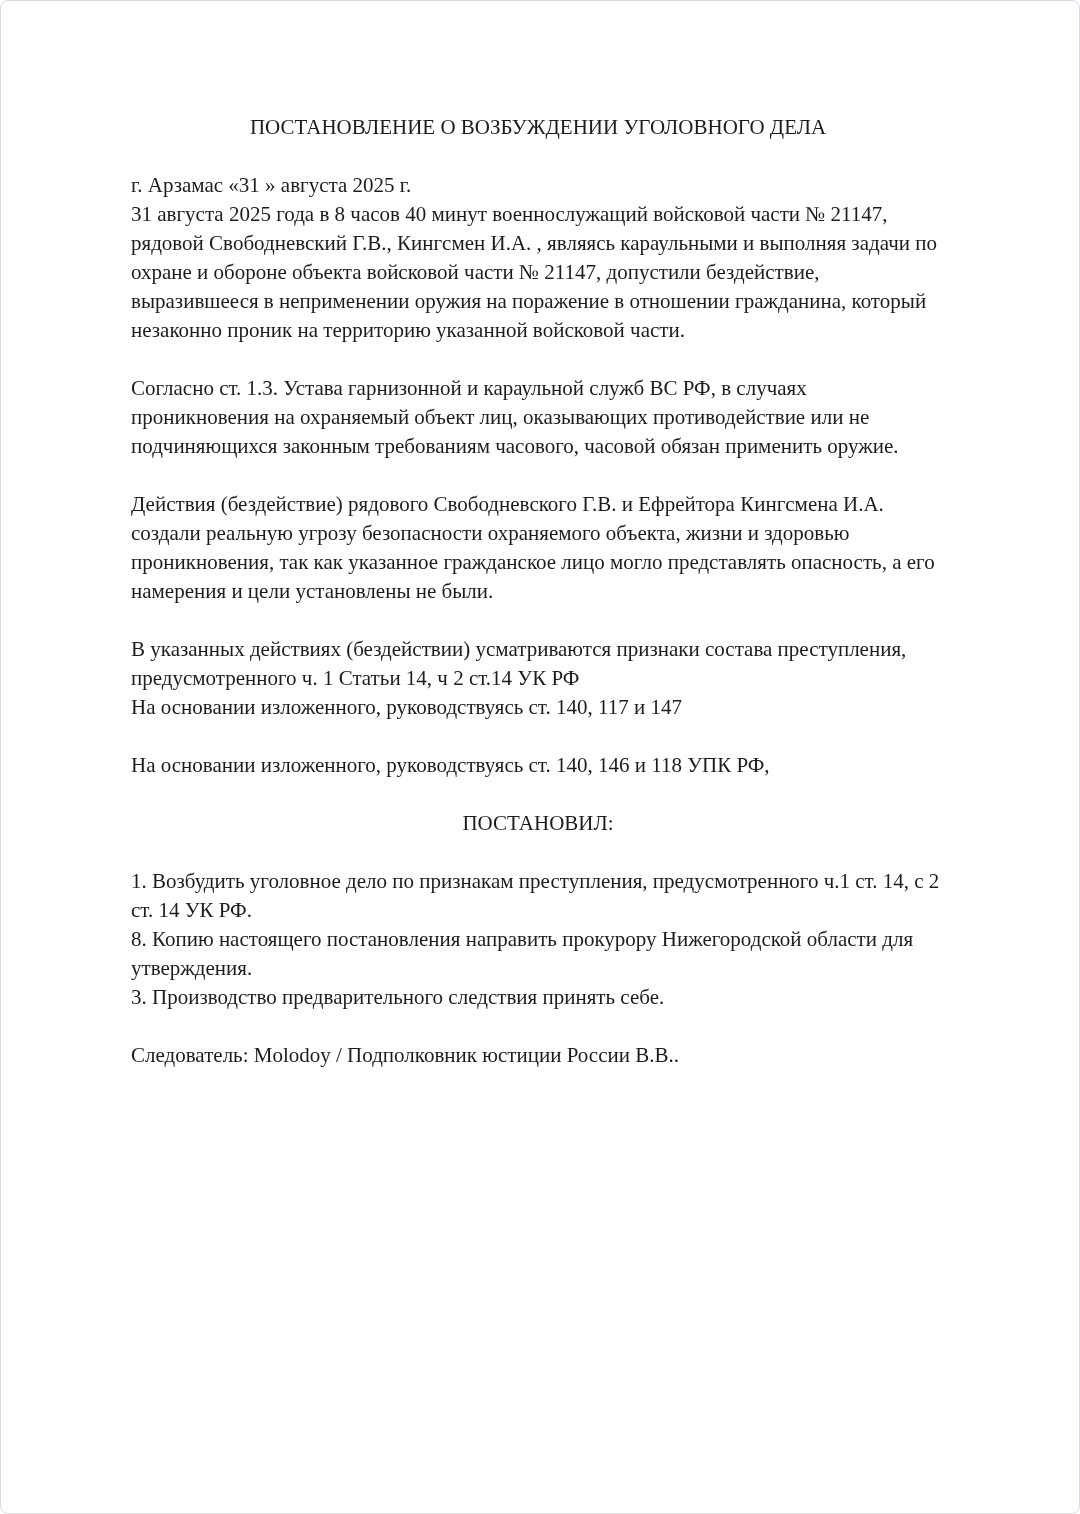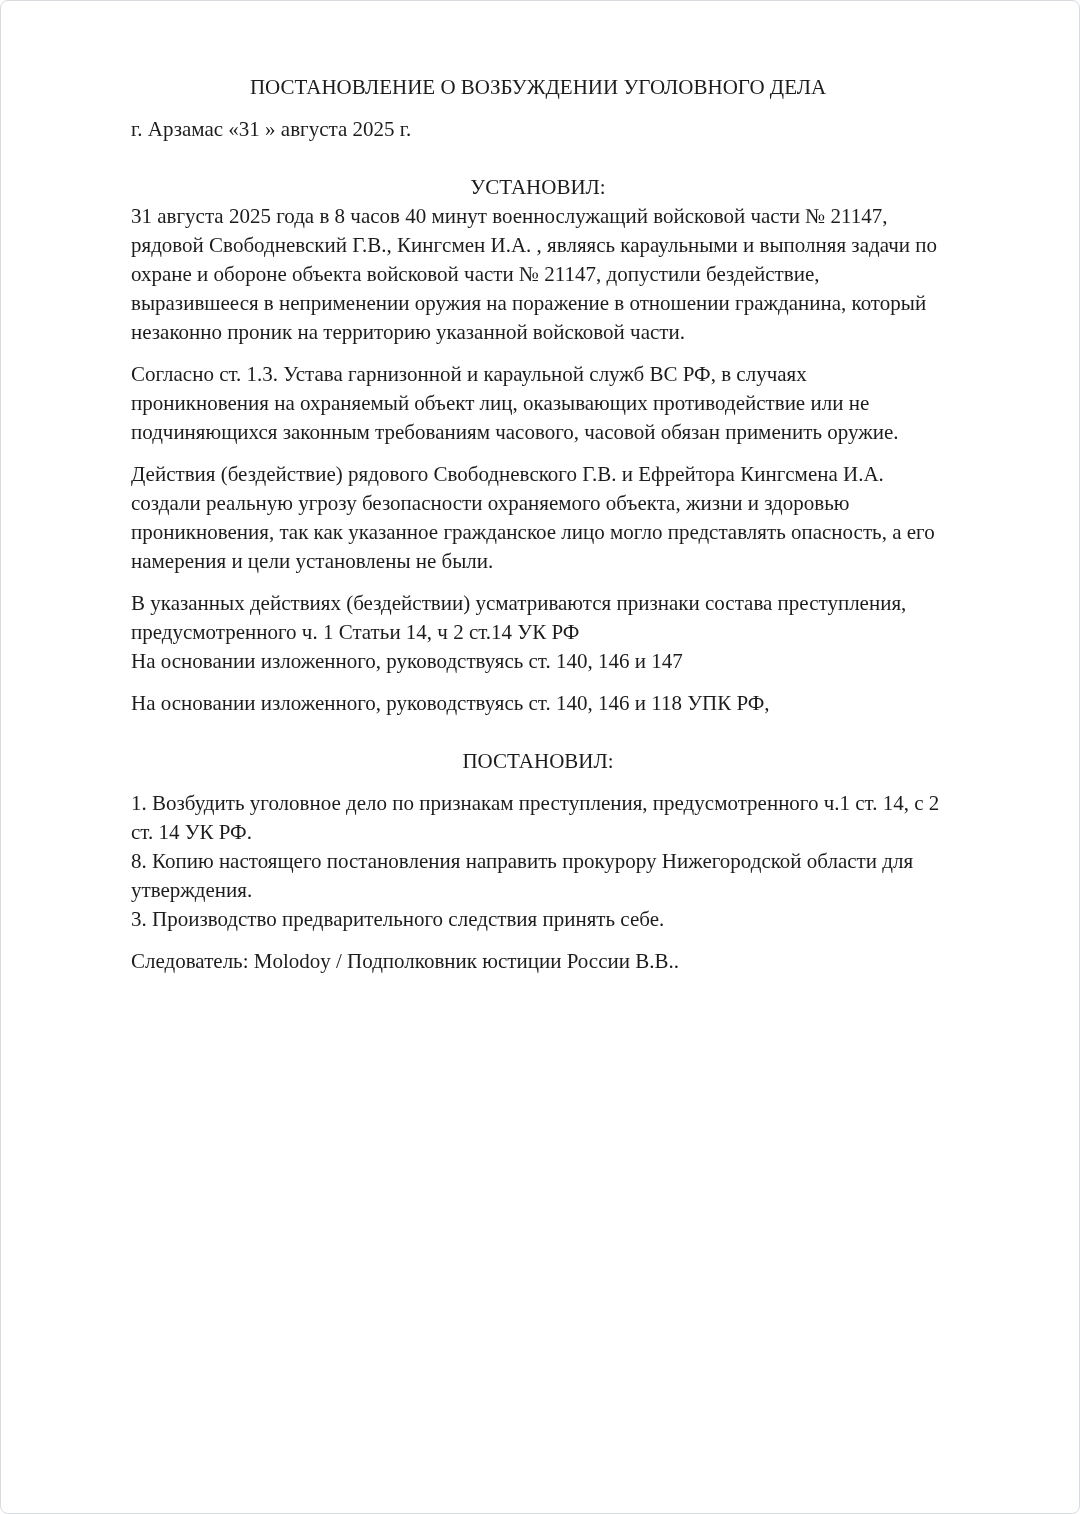--- a/index.html
+++ b/index.html
@@ -9,21 +9,21 @@
     font-family: "Liberation Serif", "DejaVu Serif", serif;
   }
 
   .page {
     position: relative;
     width: 1080px;
     height: 1514px;
     background: #ffffff;
     border: 1px solid #d8dbdf;
     border-radius: 8px;
-    padding: 72px 134px 40px 130px;
+    padding: 112px 134px 40px 130px;
     color: #1c1c1c;
     font-size: 21px;
     line-height: 29px;
     overflow: hidden;
   }
 
   .doc-title {
     font-size: 21px;
     font-weight: normal;
     text-align: center;
@@ -32,50 +32,49 @@
 
   .section-heading {
     font-size: 21px;
     font-weight: normal;
     text-align: center;
     line-height: 29px;
     margin-top: 29px;
   }
 
   
-  .para { margin-top: 13px; }
+  .para { margin-top: 29px; }
 
   
   .para.tight { margin-top: 0; }
 
   .line-block div { margin: 0; }
 
   p, div { text-align: left; }
 </style>
 </head>
 <body>
 
 <div class="page">
 
   <h1 class="doc-title">ПОСТАНОВЛЕНИЕ О ВОЗБУЖДЕНИИ УГОЛОВНОГО ДЕЛА</h1>
 
   <p class="para">г. Арзамас «31 » августа 2025 г.</p>
 
 
-  <h2 class="section-heading">УСТАНОВИЛ:</h2>
 
   <p class="para tight">31 августа 2025 года в 8 часов 40 минут военнослужащий войсковой части № 21147, рядовой Свободневский Г.В., Кингсмен И.А. , являясь караульными и выполняя задачи по охране и обороне объекта войсковой части № 21147, допустили бездействие, выразившееся в неприменении оружия на поражение в отношении гражданина, который незаконно проник на территорию указанной войсковой части.</p>
 
   <p class="para">Согласно ст. 1.3. Устава гарнизонной и караульной служб ВС РФ, в случаях проникновения на охраняемый объект лиц, оказывающих противодействие или не подчиняющихся законным требованиям часового, часовой обязан применить оружие.</p>
 
   <p class="para">Действия (бездействие) рядового Свободневского Г.В. и Ефрейтора Кингсмена И.А. создали реальную угрозу безопасности охраняемого объекта, жизни и здоровью проникновения, так как указанное гражданское лицо могло представлять опасность, а его намерения и цели установлены не были.</p>
 
   <div class="para line-block">
     <div>В указанных действиях (бездействии) усматриваются признаки состава преступления, предусмотренного ч. 1 Статьи 14, ч 2 ст.14 УК РФ</div>
-    <div>На основании изложенного, руководствуясь ст. 140, 146 и 147</div>
+    <div>На основании изложенного, руководствуясь ст. 140, 117 и 147</div>
   </div>
 
   <p class="para">На основании изложенного, руководствуясь ст. 140, 146 и 118 УПК РФ,</p>
 
   <h2 class="section-heading">ПОСТАНОВИЛ:</h2>
 
   <div class="para line-block">
     <div>1. Возбудить уголовное дело по признакам преступления, предусмотренного ч.1 ст. 14, с 2 ст. 14 УК РФ.</div>
     <div>8. Копию настоящего постановления направить прокурору Нижегородской области для утверждения.</div>
     <div>3. Производство предварительного следствия принять себе.</div>

